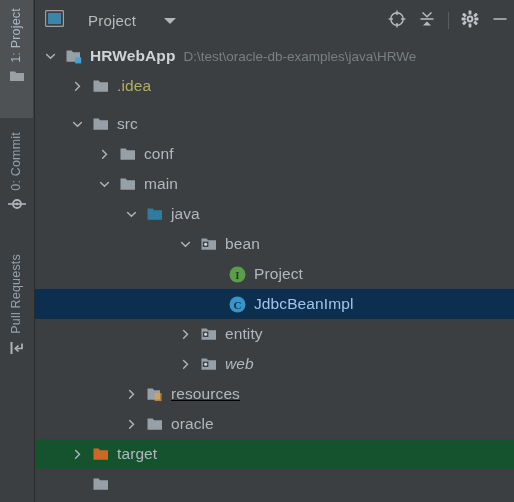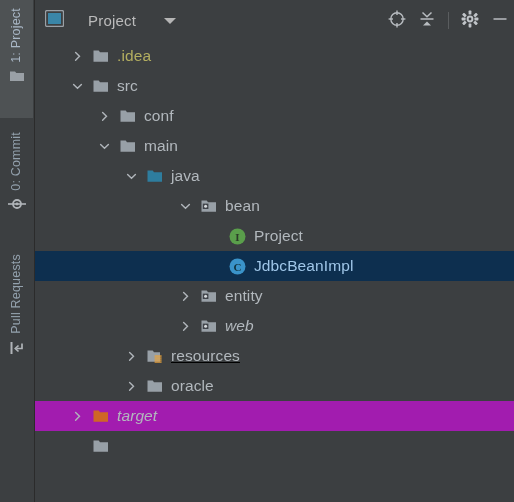--- a/index.html
+++ b/index.html
@@ -50,21 +50,21 @@
   .hdr-right{position:absolute;right:6px;top:0;height:41px;display:flex;align-items:center;gap:12px;}
   .sep{width:1px;height:17px;background:#5a5d5f;}
 
   
   .tree{position:absolute;top:41px;left:0;width:480px;height:461px;overflow:hidden;background:#3c3f41;}
   .row{
     height:30px;display:flex;align-items:center;
     position:relative;white-space:nowrap;box-sizing:border-box;
   }
   .row.selected{background:#0d2f4f;}
-  .row.excluded{background:#a21caf;font-style:italic;}
+  .row.excluded{background:#14532d;}
   .arrow{
     width:13px;height:13px;flex:0 0 13px;position:relative;
   }
   .arrow svg{display:block;}
   .lbl{
     font-size:15.5px;color:#b2b8bd;letter-spacing:.1px;
     margin-left:7px;
   }
   .lbl.bold{font-weight:bold;color:#cfd3d6;}
   .lbl.yellow{color:#b3ae60;}
@@ -163,34 +163,49 @@
         </div>
         <div>
           <svg width="18" height="18" viewBox="0 0 18 18">
             <line x1="2.5" y1="9" x2="15.5" y2="9" stroke="#b8bcc0" stroke-width="1.5"></line>
           </svg>
         </div>
       </div>
     </div>
 
     <div class="tree">
+        <div class="row" style="padding-left: 9px;">
+          <span class="arrow">
+            <svg width="13" height="13" viewBox="0 0 13 13">
+              <path d="M2.6 4.4L6.5 8.3l3.9-3.9" fill="none" stroke="#b0b5ba" stroke-width="1.4" stroke-linecap="round"></path>
+            </svg>
+          </span>
+          <span class="ico" style="margin-left: 9px;">
+            <svg width="17" height="15" viewBox="0 0 17 15">
+              <path d="M0.5 1.6h5.2l1.3 1.7H14v9.5H0.5z" fill="#98a0a7"></path>
+              <rect x="9.2" y="8.4" width="6" height="6" fill="#3ca6dd"></rect>
+            </svg>
+          </span>
+          <span class="lbl bold">HRWebApp</span>
+          <span class="path">D:\test\oracle-db-examples\java\HRWe</span>
+        </div>
         <div class="row" style="padding-left: 36px;">
           <span class="arrow">
             <svg width="13" height="13" viewBox="0 0 13 13">
               <path d="M4.6 2.4L8.5 6.3l-3.9 3.9" fill="none" stroke="#b0b5ba" stroke-width="1.4" stroke-linecap="round"></path>
             </svg>
           </span>
           <span class="ico" style="margin-left: 9px;">
             <svg width="17" height="15" viewBox="0 0 17 15">
               <path d="M0.5 1.6h5.2l1.3 1.7H15v9.5H0.5z" fill="#98a0a7"></path>
             </svg>
           </span>
           <span class="lbl yellow">.idea</span>
         </div>
-        <div class="row" style="padding-left: 36px;">
+        <div class="row" style="padding-left: 36px; margin-top: 8px;">
           <span class="arrow">
             <svg width="13" height="13" viewBox="0 0 13 13">
               <path d="M2.6 4.4L6.5 8.3l3.9-3.9" fill="none" stroke="#b0b5ba" stroke-width="1.4" stroke-linecap="round"></path>
             </svg>
           </span>
           <span class="ico" style="margin-left: 9px;">
             <svg width="17" height="15" viewBox="0 0 17 15">
               <path d="M0.5 1.6h5.2l1.3 1.7H15v9.5H0.5z" fill="#98a0a7"></path>
             </svg>
           </span>

